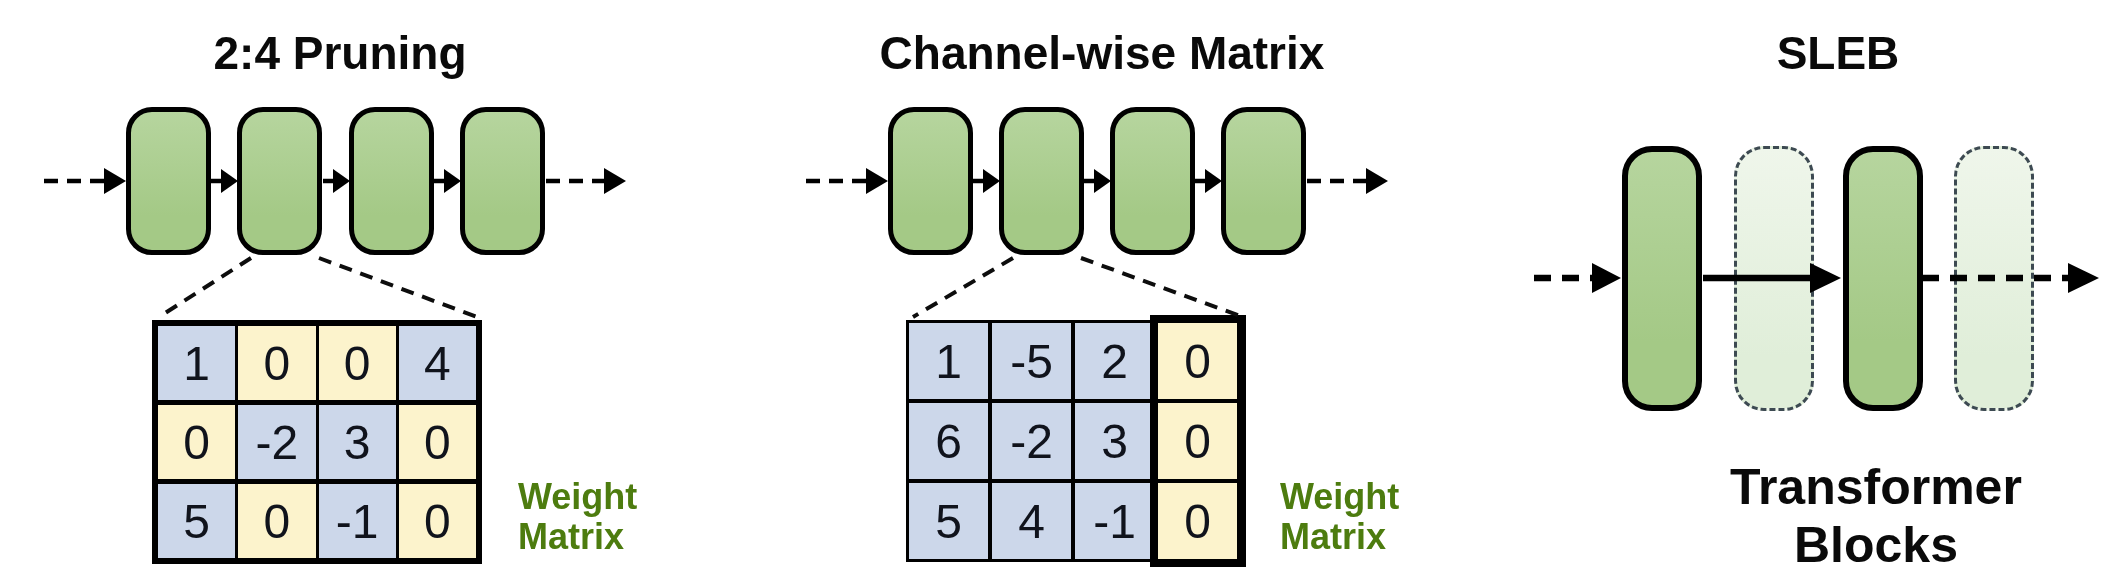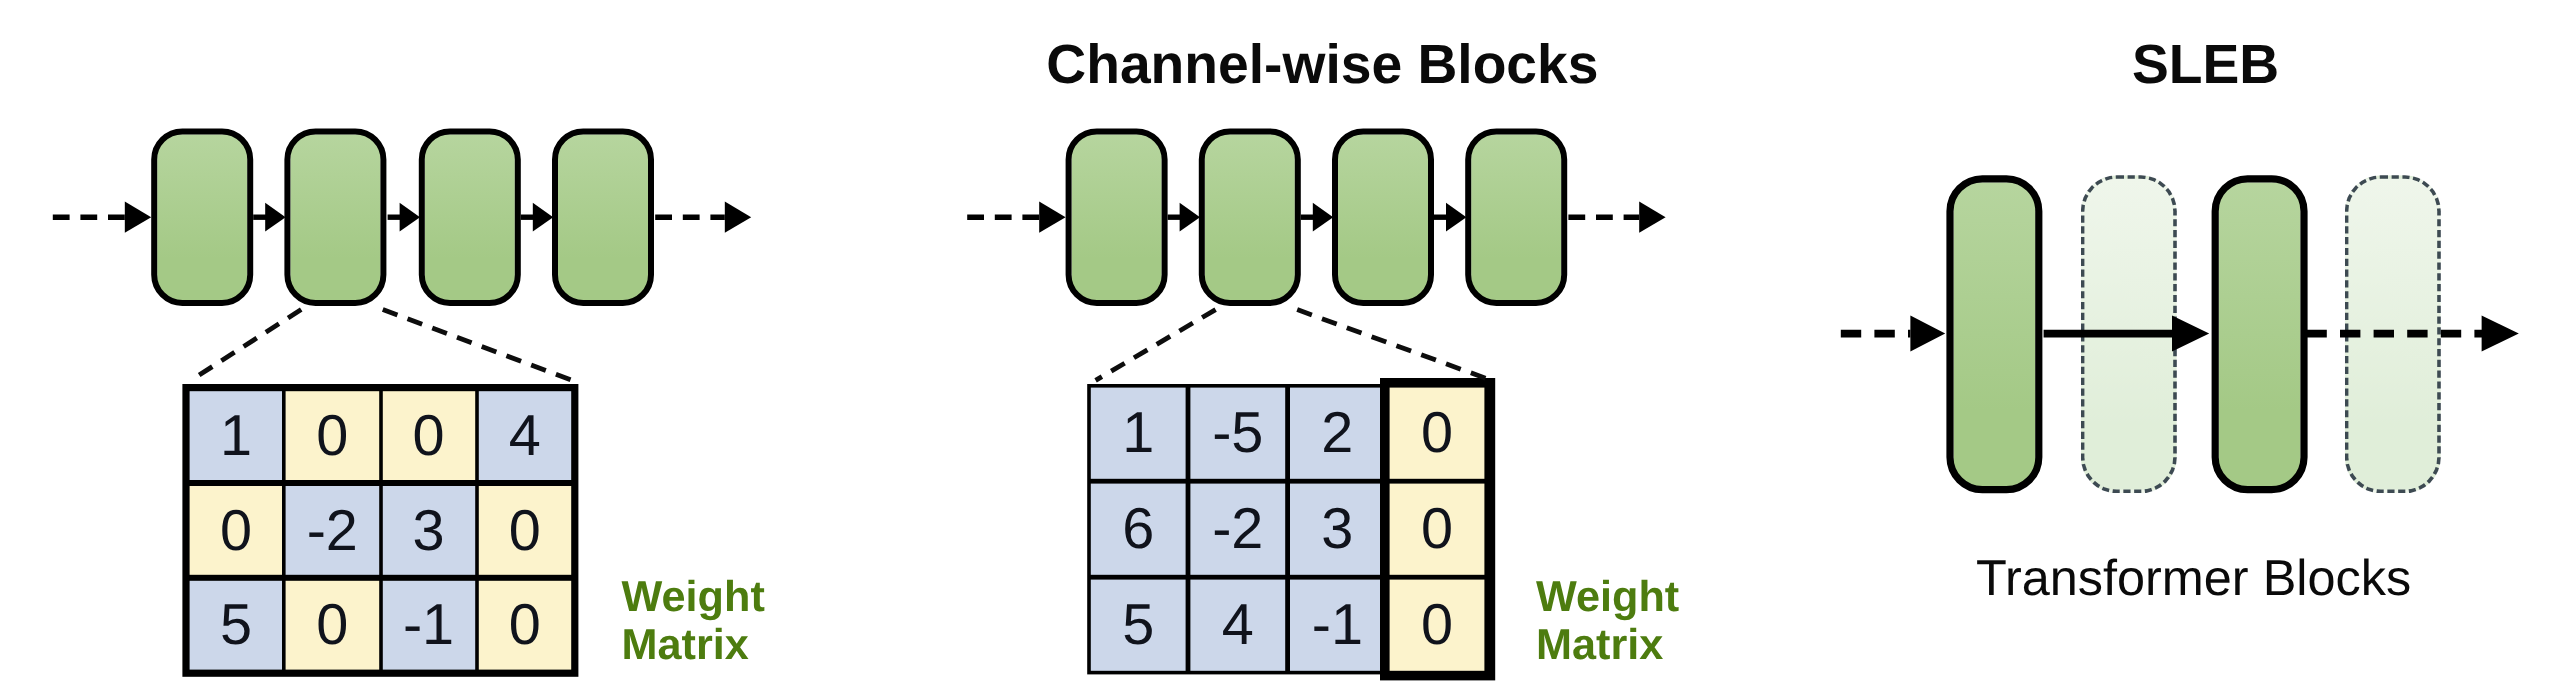--- a/index.html
+++ b/index.html
@@ -45,31 +45,32 @@
     position:absolute;left:1150px;top:315px;width:96px;height:252px;
     border:7px solid #000;box-sizing:border-box;background:transparent;
   }
   .wm-label{
     position:absolute;top:477px;white-space:pre-line;
     font-weight:700;font-size:36px;line-height:40px;color:#4d7c0f;
   }
   #wm-label-1{left:518px;}
   #wm-label-2{left:1280px;}
   #tb-label{
-    position:absolute;left:1622px;top:458px;width:412px;text-align:center;
-    font-weight:400;font-size:42px;color:#0a0a0a;
+    position:absolute;left:1670px;top:458px;width:412px;text-align:center;
+    font-weight:700;font-size:50px;color:#0a0a0a;
   }
   #arrow-layer{position:absolute;left:0;top:0;pointer-events:none;}
 </style>
 </head>
 <body>
 
 <div id="canvas">
 
-  <div class="panel-title" id="title-2">Channel-wise Blocks</div>
+  <div class="panel-title" id="title-1">2:4 Pruning</div>
+  <div class="panel-title" id="title-2">Channel-wise Matrix</div>
   <div class="panel-title" id="title-3">SLEB</div>
 
   <div class="block" style="left:126px"></div>
   <div class="block" style="left:237px"></div>
   <div class="block" style="left:349px"></div>
   <div class="block" style="left:460px"></div>
 
   <div class="block" style="left:888px"></div>
   <div class="block" style="left:999px"></div>
   <div class="block" style="left:1110px"></div>

